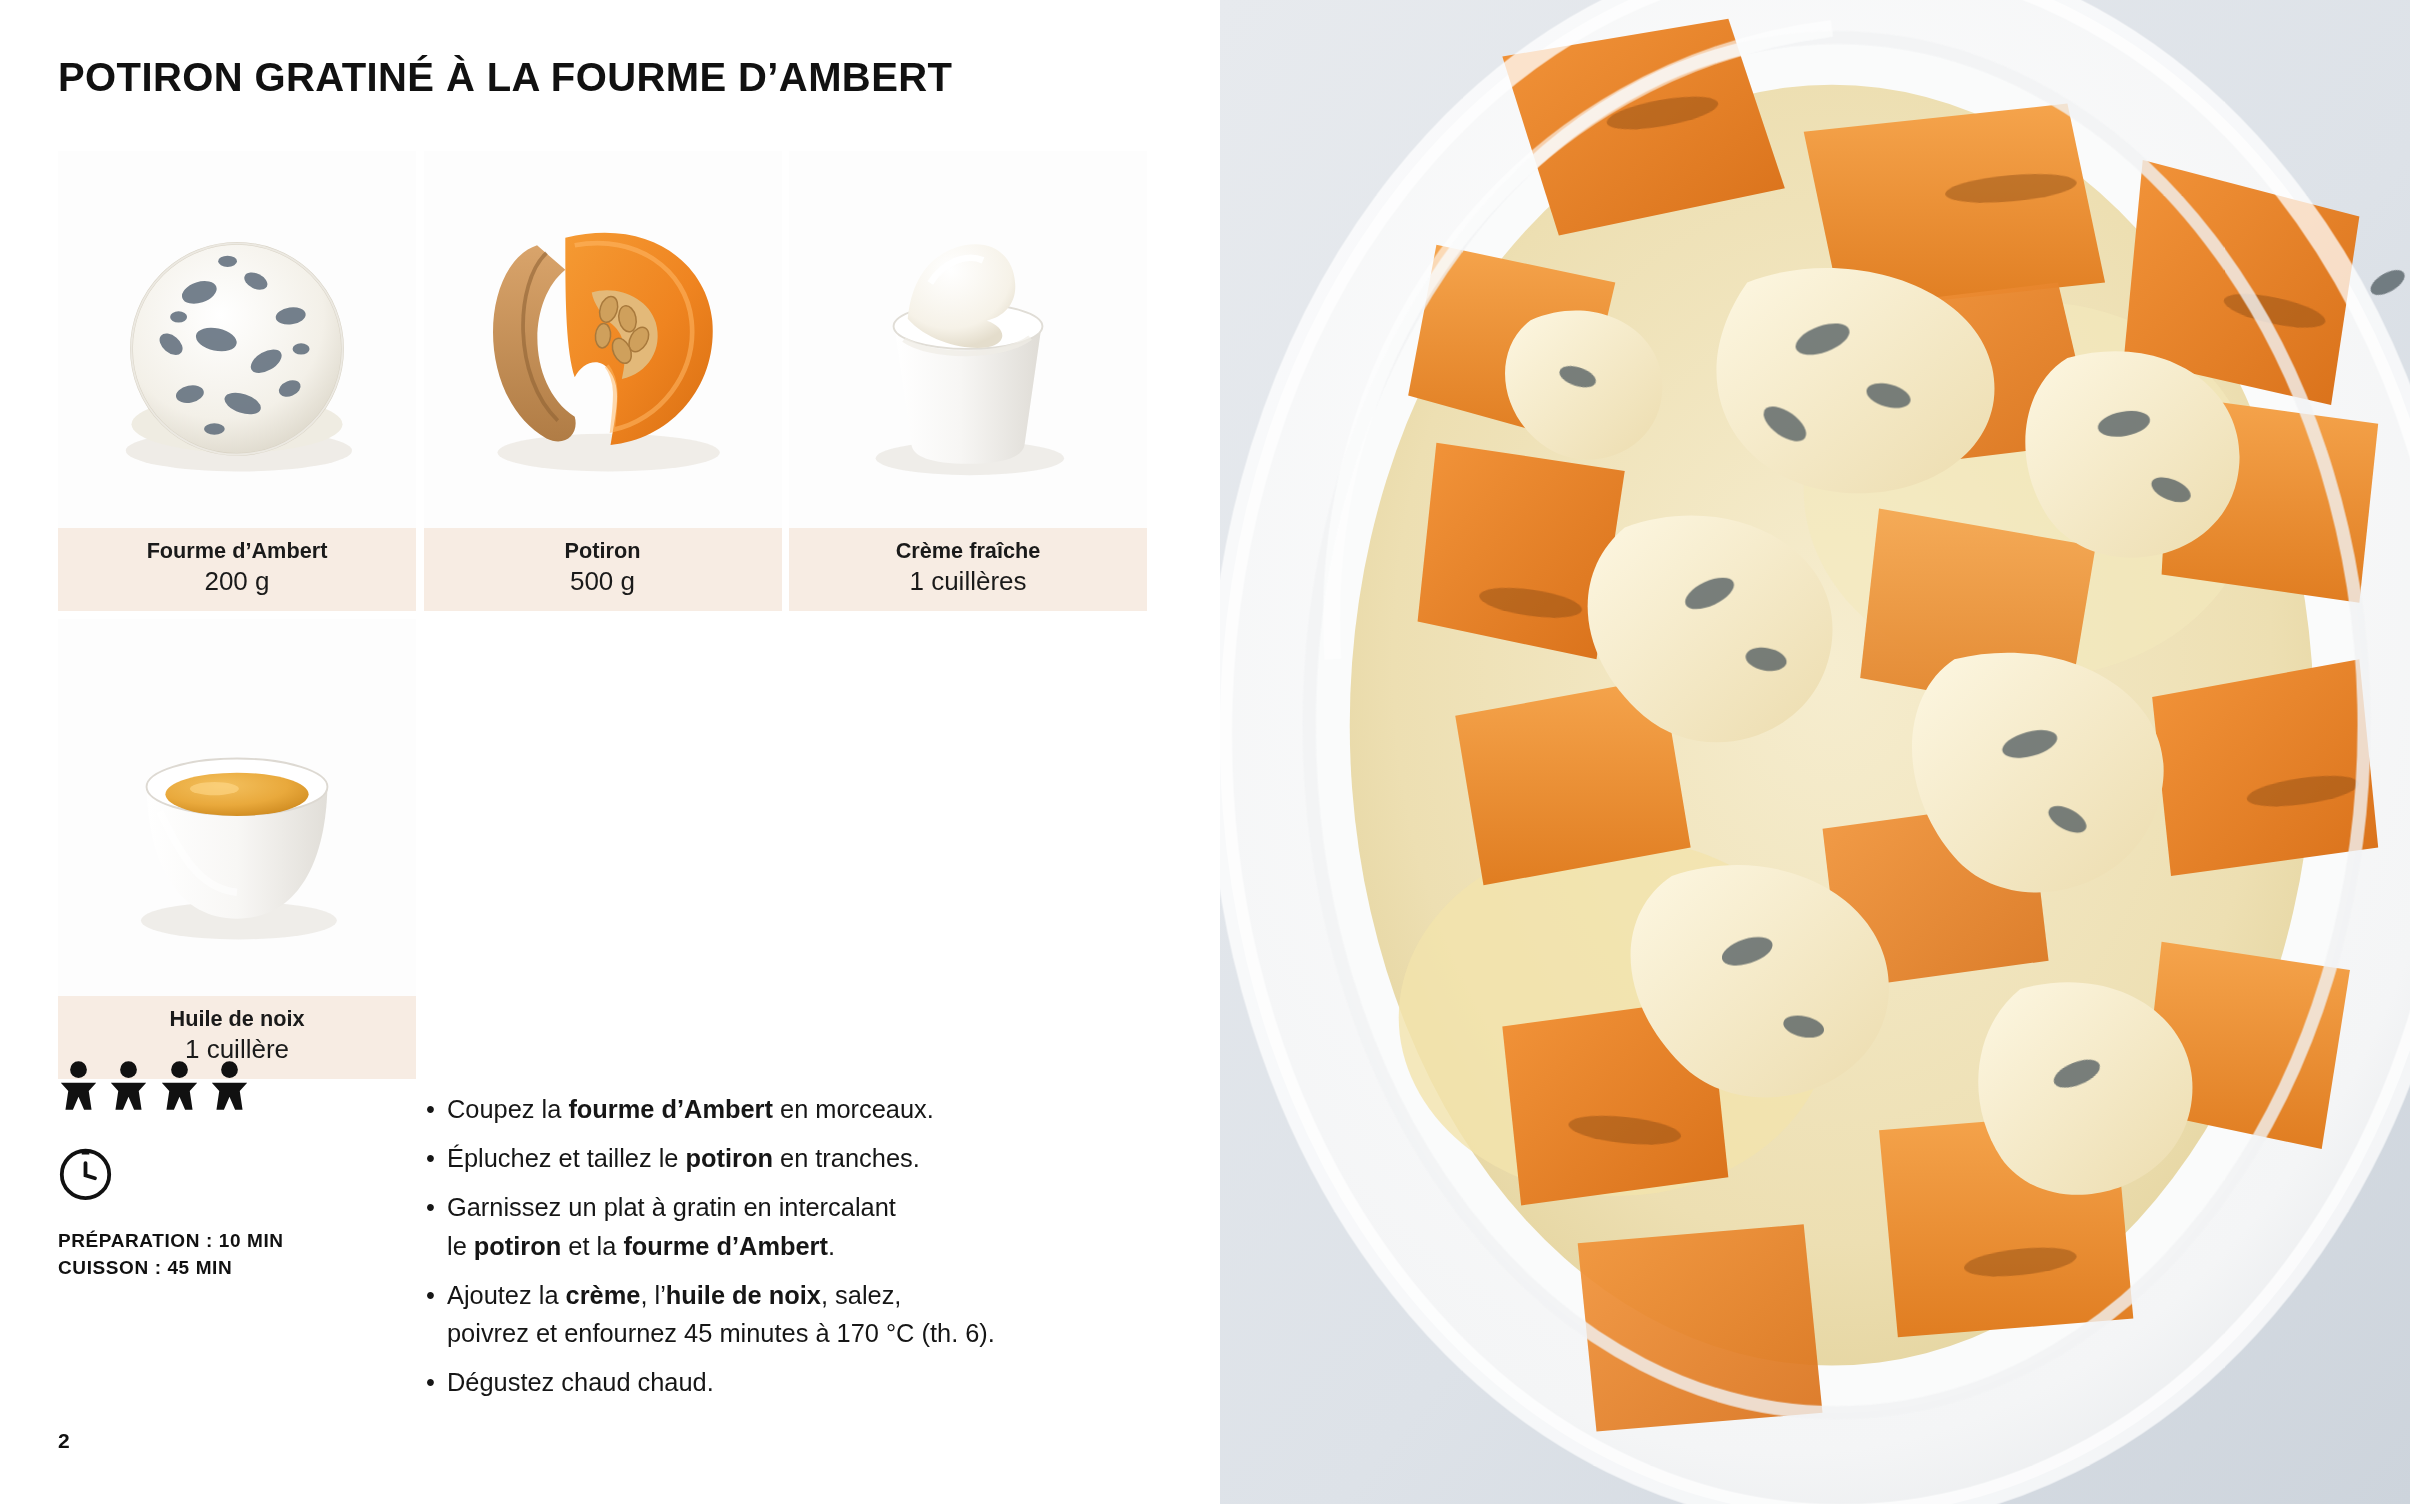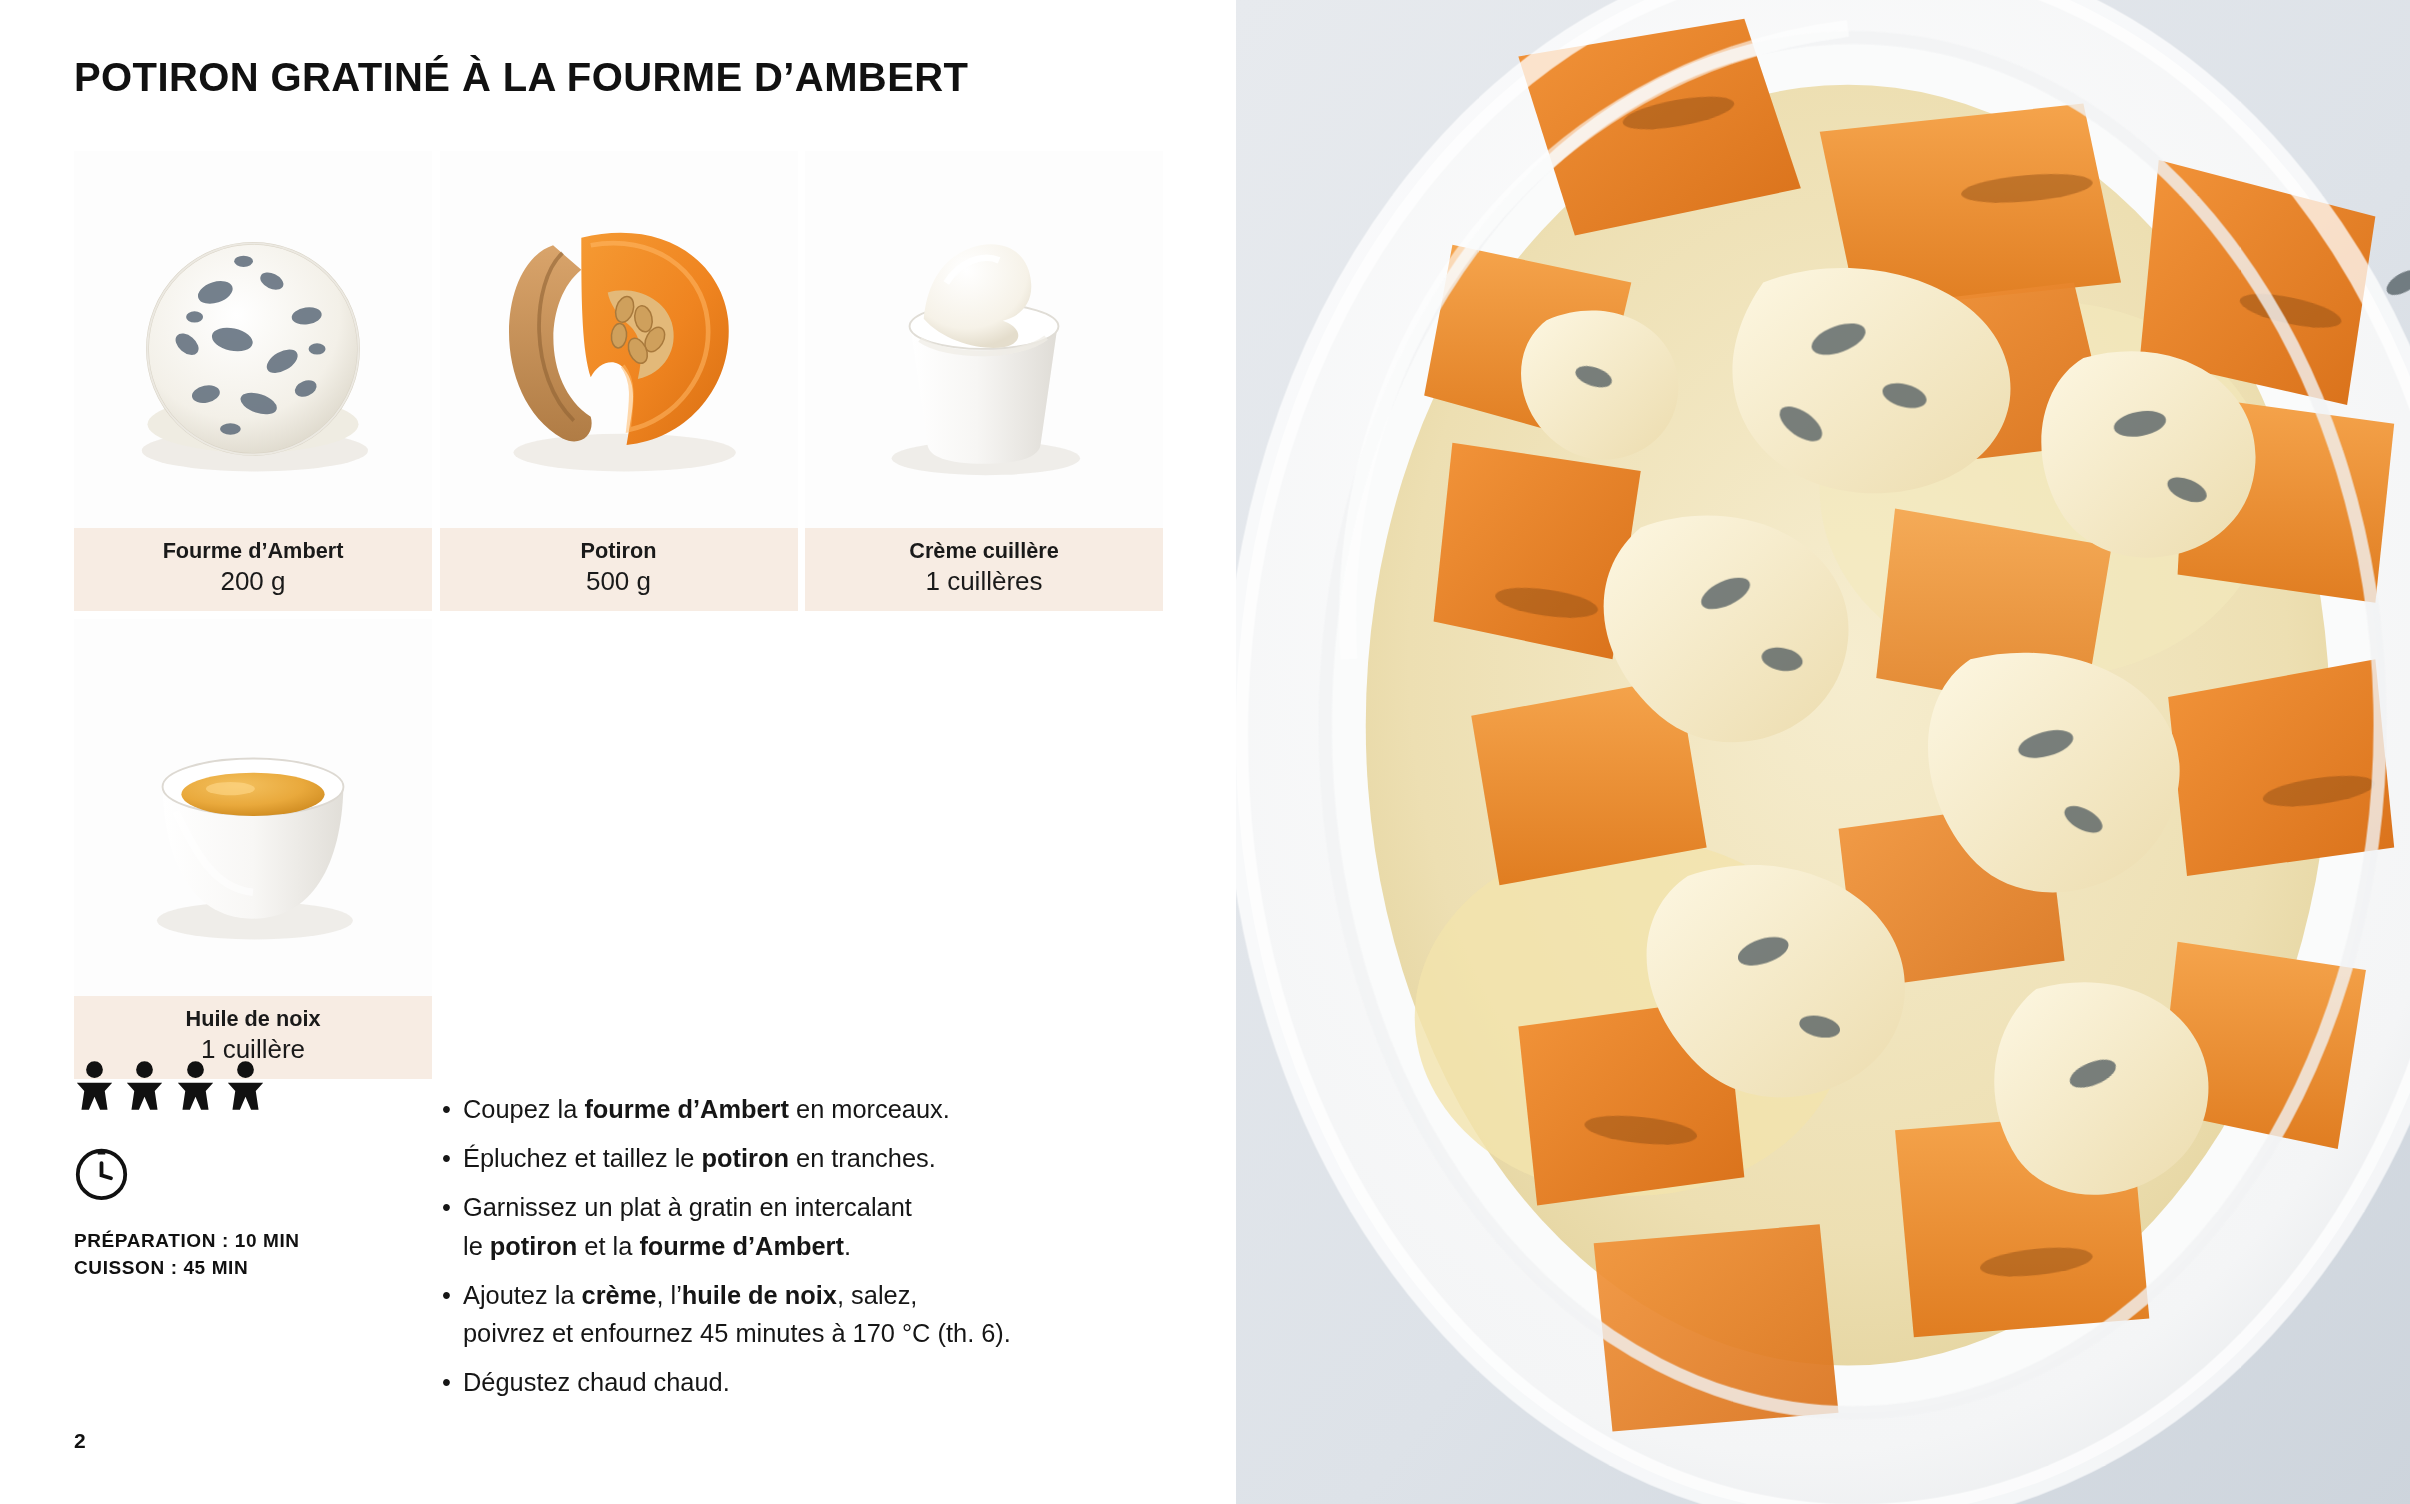--- a/index.html
+++ b/index.html
@@ -23,21 +23,20 @@
 
   
   .left {
     position: relative;
     width: 1220px;
     height: 1505px;
     background: #ffffff;
     box-sizing: border-box;
     padding: 0;
     flex: 0 0 1220px;
-    margin-left: 16px;
   }
 
   .recipe-title {
     position: absolute;
     left: 58px;
     top: 55px;
     font-size: 40px;
     font-weight: bold;
     letter-spacing: 0.4px;
     color: #111111;
@@ -264,21 +263,21 @@
               <rect x="0" y="0" width="380" height="400" fill="#fdfdfd"></rect>
               <ellipse cx="192" cy="326" rx="100" ry="18" fill="#eceae5" opacity="0.85"></ellipse>
               <path d="M112 186 L130 312 C132 324 150 332 190 332 C230 332 248 324 250 312 L268 186 Z" fill="url(#pot)"></path>
               <ellipse cx="190" cy="186" rx="79" ry="24" fill="#ffffff" stroke="#e0ddd6" stroke-width="2"></ellipse>
               <path d="M126 178 C130 136 150 108 186 100 C218 94 238 112 240 140 C242 162 228 176 210 180 C228 186 232 200 218 206 C200 214 150 206 126 178 Z" fill="url(#crm)"></path>
               <path d="M150 140 C164 118 188 108 206 116" fill="none" stroke="#ffffff" stroke-width="7" opacity="0.9"></path>
               <path d="M122 200 C150 220 228 220 256 198" fill="none" stroke="#efece5" stroke-width="6" opacity="0.7"></path>
             </svg>
           </div>
           <div class="ing-caption">
-            <span class="ing-name">Crème cuillère</span>
+            <span class="ing-name">Crème fraîche</span>
             <span class="ing-qty">1 cuillères</span>
           </div>
         </div>
 
       </div>
 
       <div class="ing-row">
 
         <div class="ing-card">
           <div class="ing-photo">

